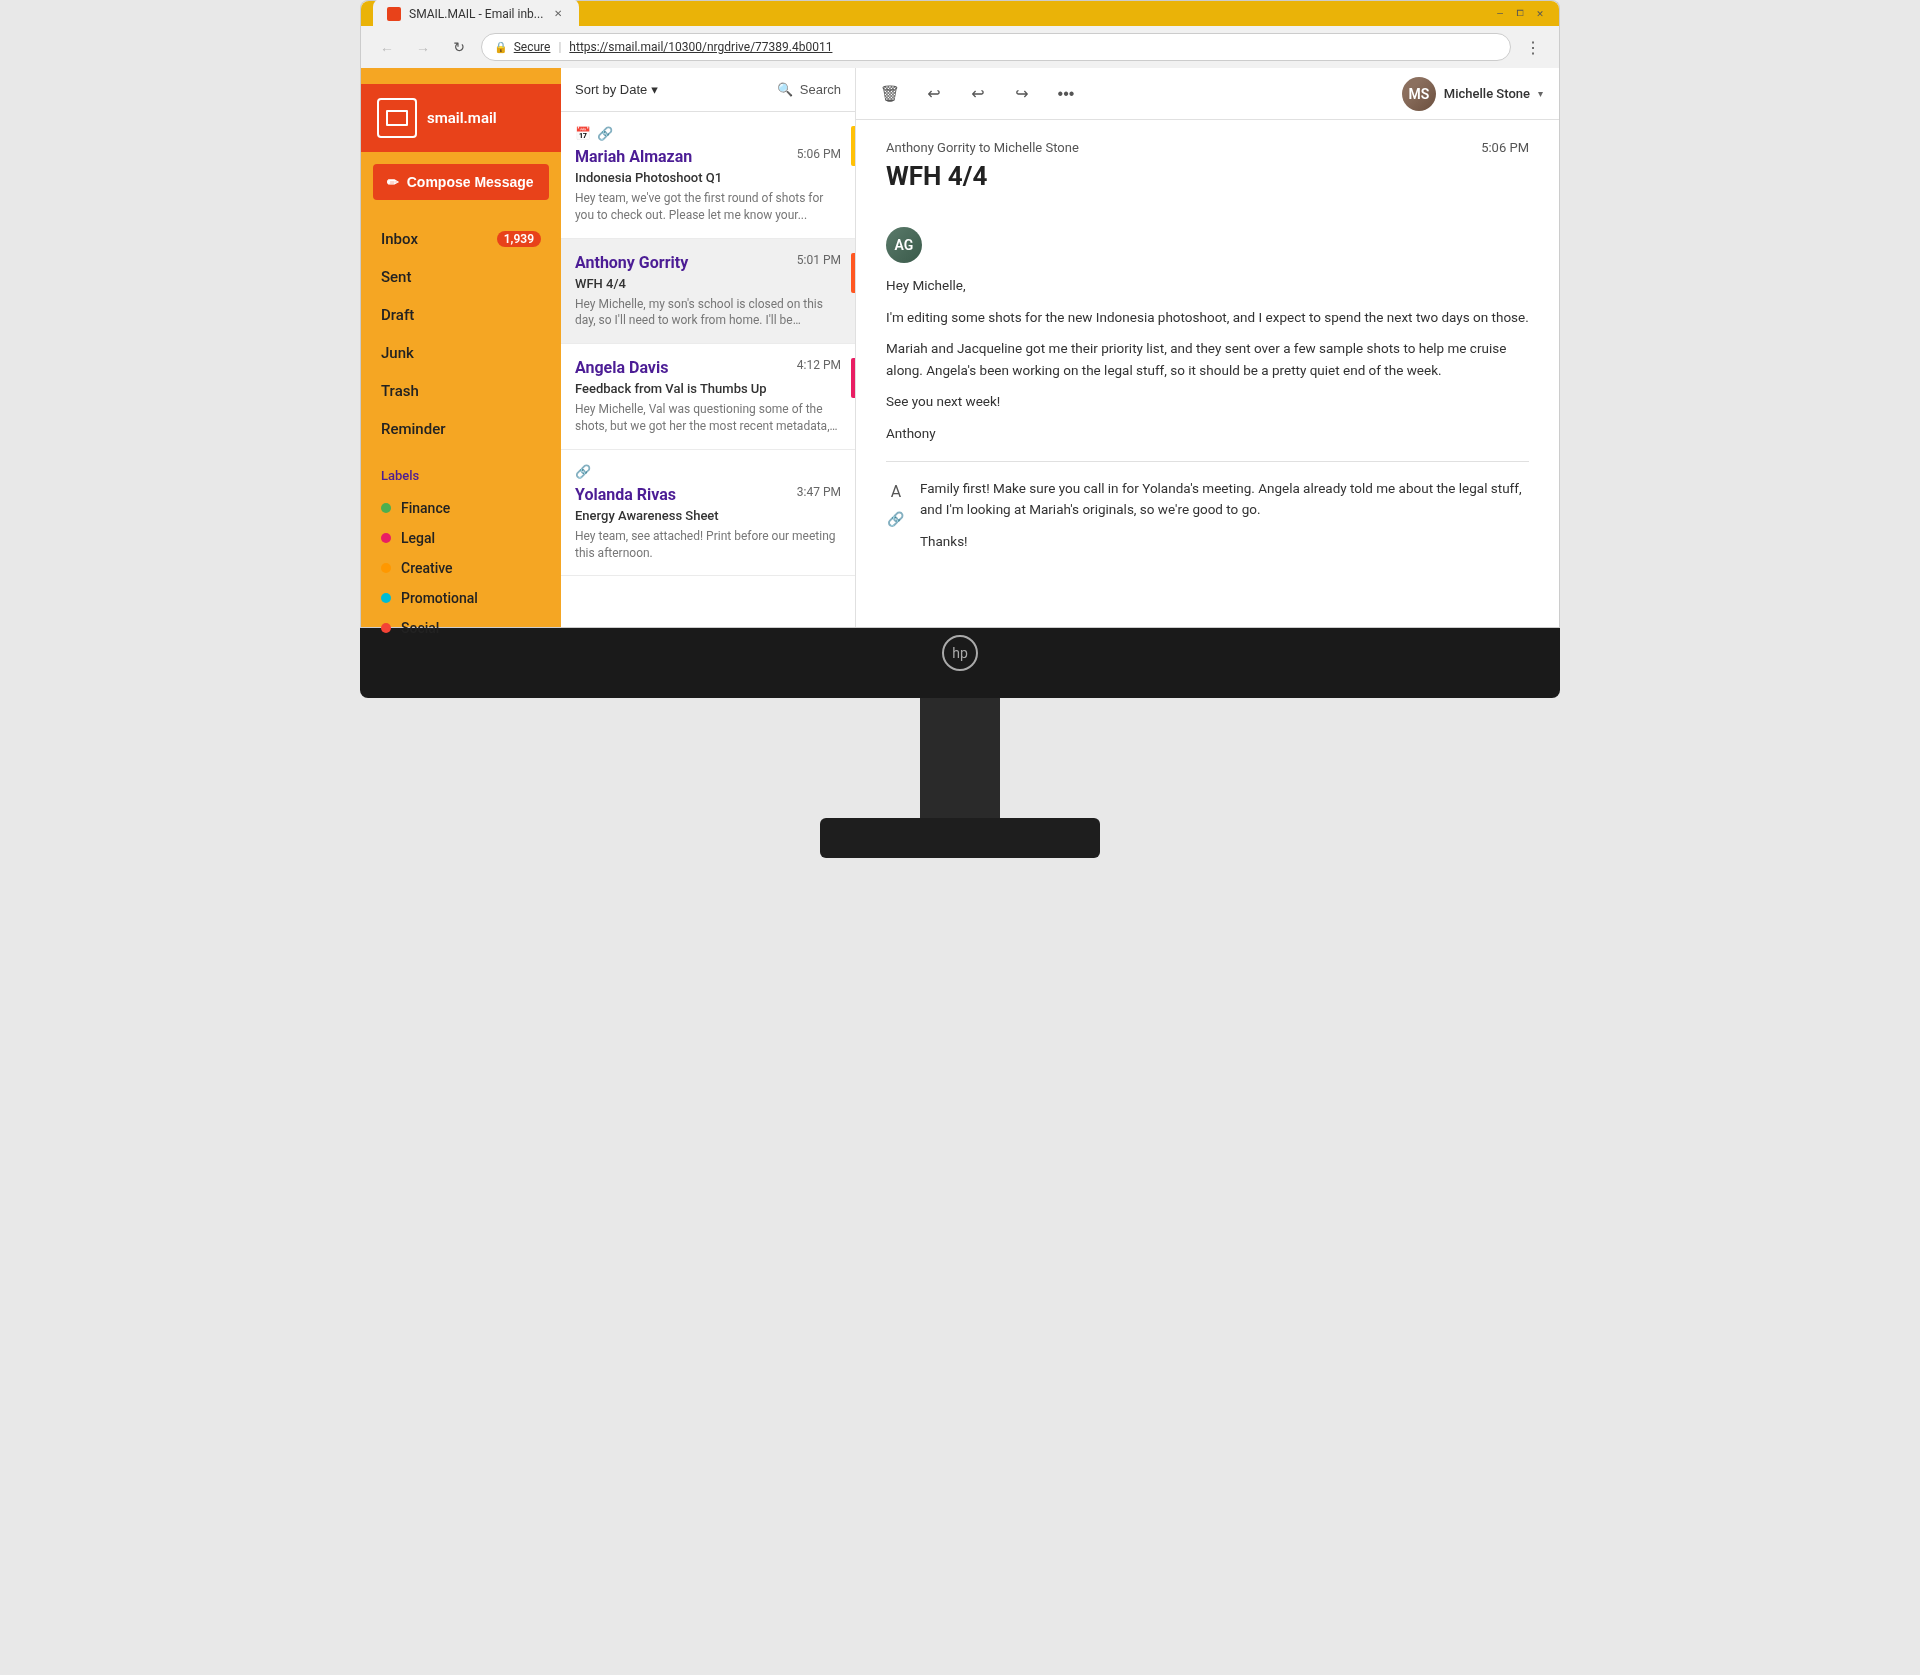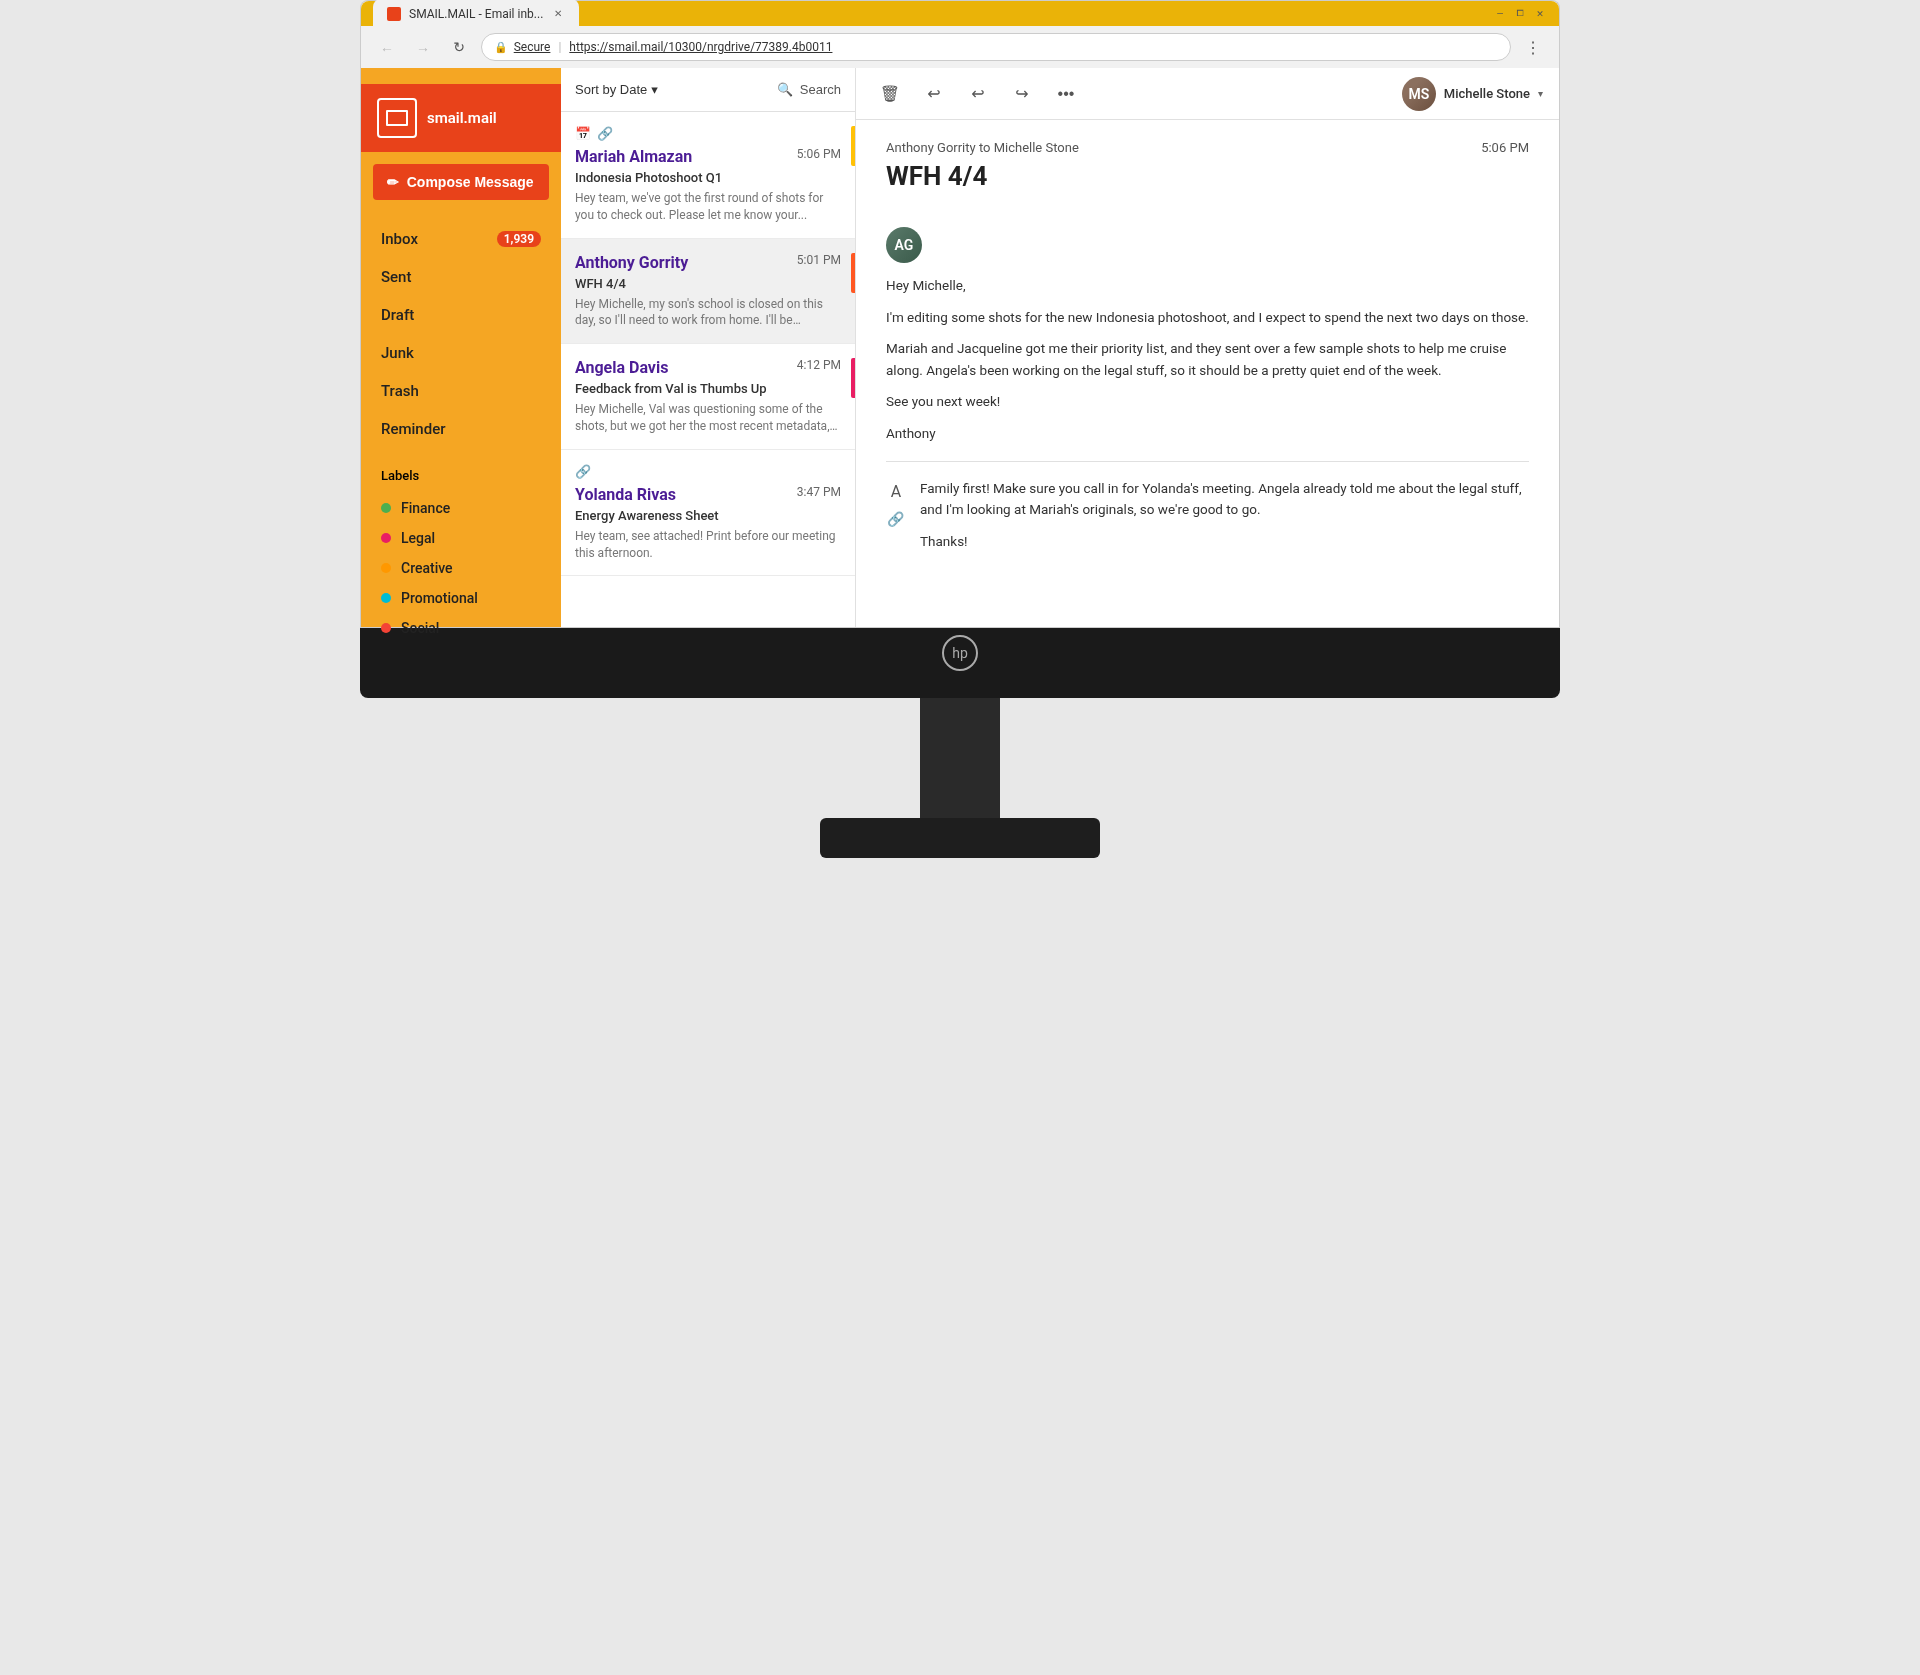--- a/index.html
+++ b/index.html
@@ -261,21 +261,21 @@
       font-size: 12px;
       font-weight: 600;
     }
 
     .labels-section {
       padding: 12px 20px 8px;
     }
 
     .labels-title {
       font-size: 13px;
-      color: #000000;
+      color: #4c1d95;
       font-weight: 500;
       margin-bottom: 10px;
     }
 
     .label-item {
       display: flex;
       align-items: center;
       gap: 10px;
       padding: 7px 0;
       cursor: pointer;

